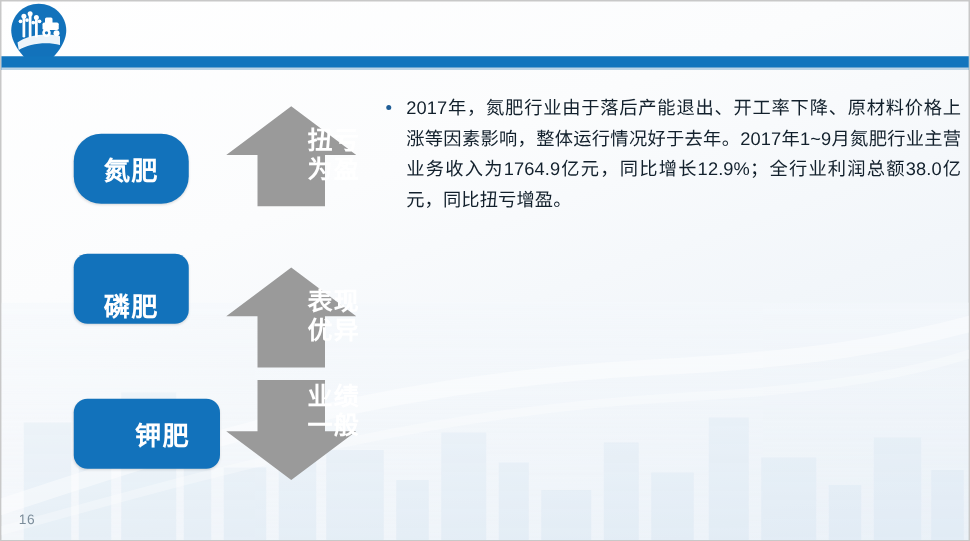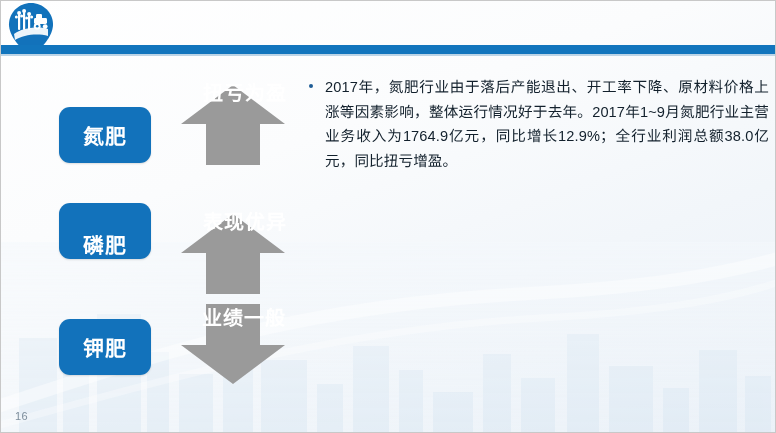--- a/index.html
+++ b/index.html
@@ -88,23 +88,23 @@
     background: #1272bb;
     color: #ffffff;
     font-size: 21px;
     font-weight: bold;
     display: flex;
     align-items: center;
     justify-content: center;
     letter-spacing: 1px;
     box-shadow: 0 1px 2px rgba(0,0,0,.13);
   }
-  #chip-0 { left: 58px; top: 106px; }
+  #chip-0 { left: 58px; top: 106px; border-radius: 22px; }
   #chip-1 { left: 58px; top: 202px; align-items: flex-end; }
-  #chip-2 { left: 58px; top: 318px; }
+  #chip-2 { left: 58px; top: 318px; padding-left: 25px; }
 
   
   .arrow-wrap {
     position: absolute;
     width: 110px;
     height: 86px;
   }
   #arrow-0 { left: 177px; top: 81px; }
   #arrow-1 { left: 177px; top: 210px; }
   #arrow-2 { left: 177px; top: 300px; }
@@ -116,23 +116,23 @@
     width: 110px;
     height: 86px;
   }
   .arrow-label {
     position: absolute;
     left: 0;
     top: 0;
     width: 110px;
     height: 86px;
     display: flex;
-    flex-direction: row;
+    flex-direction: column;
     justify-content: center;
-    align-items: flex-start;
+    align-items: flex-end;
     color: #ffffff;
     font-size: 20px;
     font-weight: bold;
     line-height: 23px;
     letter-spacing: 1px;
     padding-left: 24px;
     box-sizing: border-box;
   }
   .arrow-wrap.down .arrow-label {
     justify-content: flex-start;

